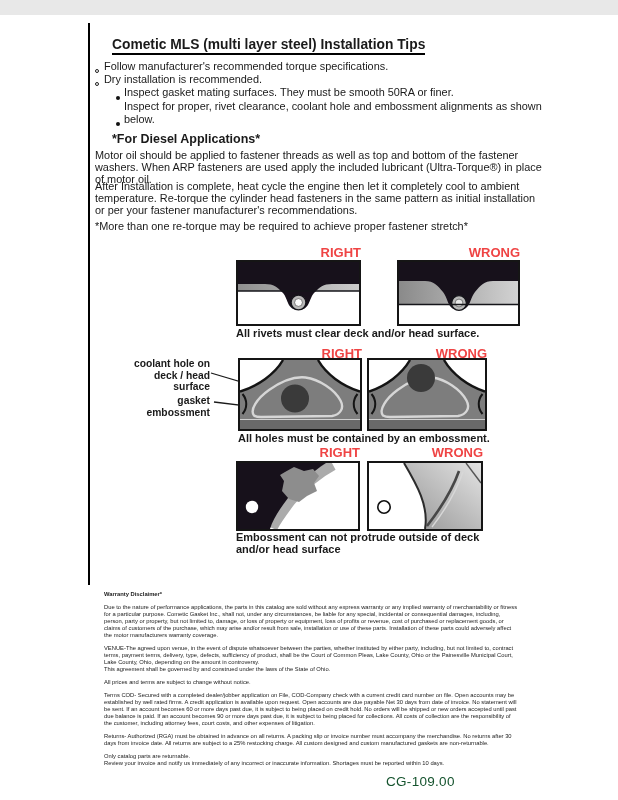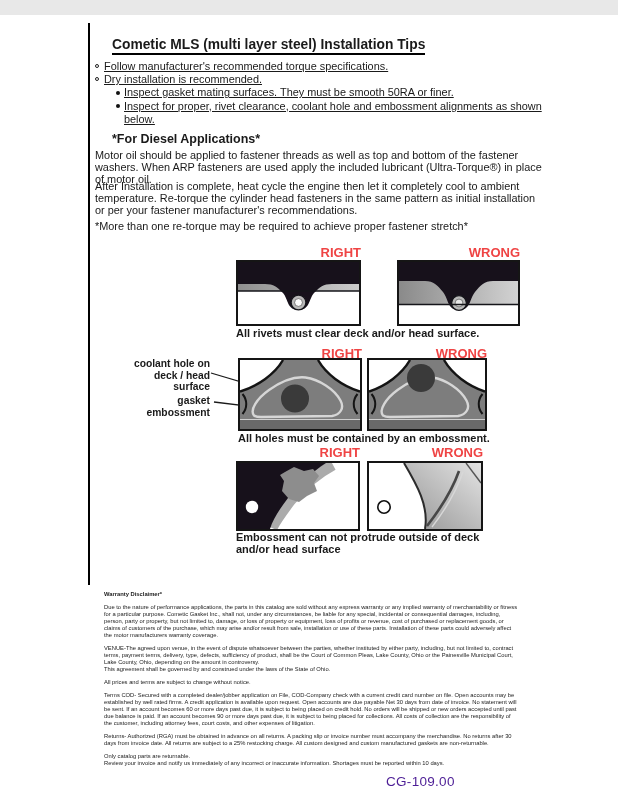--- a/index.html
+++ b/index.html
@@ -9,21 +9,21 @@
     font-family:"Liberation Sans", sans-serif; color:#1a1a1a; overflow:hidden;
     margin:15px auto;
   }
   .abs { position:absolute; }
   #vrule { left:88px; top:8px; width:2px; height:562px; background:#000; }
   #title {
     left:112px; top:22px; font-size:13.8px; font-weight:bold;
     border-bottom:2px solid #000; padding-bottom:1px; white-space:nowrap;
   }
   #bullets { left:95px; top:45px; width:460px; font-size:10.9px; line-height:13.2px; }
-  .b-row { display:flex; align-items:flex-start;text-decoration:underline; }
+  .b-row { display:flex; align-items:flex-end; }
   .b-marker {
     flex:0 0 auto; width:4px; height:4px; border:1.1px solid #222; border-radius:50%;
     margin:4.2px 5px 0 0;
   }
   .b-sub { margin-left:21px; }
   .b-marker-filled {
     flex:0 0 auto; width:4px; height:4px; background:#111; border-radius:50%;
     margin:4.2px 4px 0 0;
   }
   #diesel-heading { left:112px; top:117px; font-size:12.5px; font-weight:bold; }
@@ -32,21 +32,21 @@
   #diesel-p2 { top:166px; }
   #diesel-note { top:206px; }
   .rw-label { font-size:13px; font-weight:bold; color:#ef4444; text-align:right; }
   .dbox { border:2px solid #151515; background:#fff; }
   .dbox svg { display:block; width:100%; height:100%; }
   .caption { font-size:11px; font-weight:bold; line-height:11.5px; }
   .annot { font-size:10.3px; font-weight:bold; text-align:right; line-height:11.5px; }
   #legal { left:104px; top:576px; width:414px; font-size:5.8px; line-height:7px; color:#222; }
   #legal .lp { margin-bottom:6px; }
   #legal .lh { font-weight:bold; margin-bottom:6px; }
-  #footer-code { left:386px; top:759px; font-size:13.5px; color:#4c1d95; letter-spacing:0.3px; }
+  #footer-code { left:386px; top:759px; font-size:13.5px; color:#14532d; letter-spacing:0.3px; }
 </style>
 </head>
 <body>
 
 <div id="page">
 
   <div id="vrule" class="abs"></div>
 
   <div id="title" class="abs">Cometic MLS (multi layer steel) Installation Tips</div>
 

